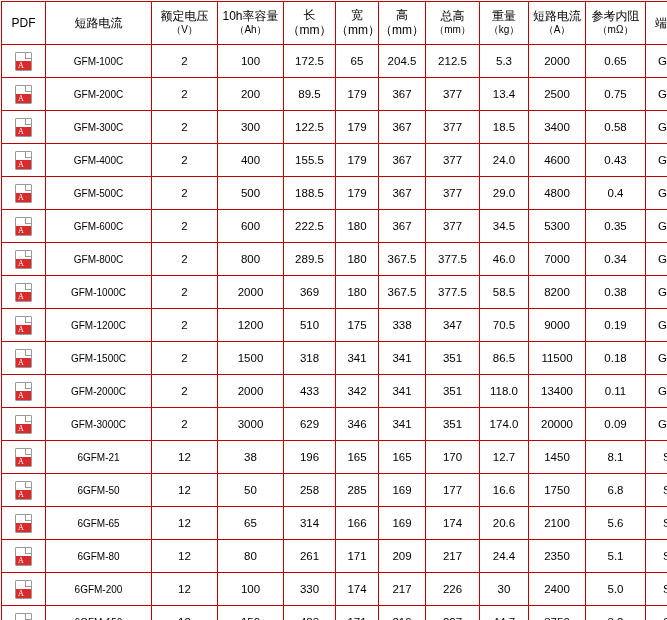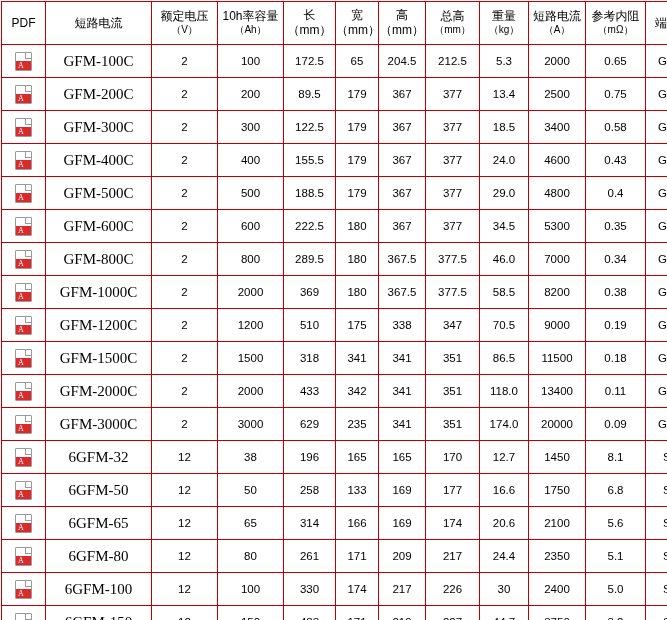--- a/index.html
+++ b/index.html
@@ -39,22 +39,21 @@
   thead th .unit {
     font-size: 10px;
     font-weight: normal;
     display: block;
   }
   tbody td {
     height: 32px;
     font-size: 11.5px;
   }
   td.model {
-    font-size: 15px;
-    font-family: Liberation Serif, serif;
+    font-size: 10px;
   }
   .pdf-cell {
     width: 44px;
   }
   
   .pdf-icon {
     display: inline-block;
     width: 15px;
     height: 17px;
     position: relative;
@@ -292,49 +291,49 @@
         <td>13400</td>
         <td>0.11</td>
         <td>GFM-27</td>
       </tr>
       <tr>
         <td class="pdf-cell"><span class="pdf-icon"><span class="a">A</span></span></td>
         <td class="model">GFM-3000C</td>
         <td>2</td>
         <td>3000</td>
         <td>629</td>
-        <td>235</td>
+        <td>346</td>
         <td>341</td>
         <td>351</td>
         <td>174.0</td>
         <td>20000</td>
         <td>0.09</td>
         <td>GFM-27</td>
       </tr>
       <tr>
         <td class="pdf-cell"><span class="pdf-icon"><span class="a">A</span></span></td>
-        <td class="model">6GFM-32</td>
+        <td class="model">6GFM-21</td>
         <td>12</td>
         <td>38</td>
         <td>196</td>
         <td>165</td>
         <td>165</td>
         <td>170</td>
         <td>12.7</td>
         <td>1450</td>
         <td>8.1</td>
         <td>SP-28</td>
       </tr>
       <tr>
         <td class="pdf-cell"><span class="pdf-icon"><span class="a">A</span></span></td>
         <td class="model">6GFM-50</td>
         <td>12</td>
         <td>50</td>
         <td>258</td>
-        <td>133</td>
+        <td>285</td>
         <td>169</td>
         <td>177</td>
         <td>16.6</td>
         <td>1750</td>
         <td>6.8</td>
         <td>SP-28</td>
       </tr>
       <tr>
         <td class="pdf-cell"><span class="pdf-icon"><span class="a">A</span></span></td>
         <td class="model">6GFM-65</td>
@@ -358,21 +357,21 @@
         <td>171</td>
         <td>209</td>
         <td>217</td>
         <td>24.4</td>
         <td>2350</td>
         <td>5.1</td>
         <td>SP-28</td>
       </tr>
       <tr>
         <td class="pdf-cell"><span class="pdf-icon"><span class="a">A</span></span></td>
-        <td class="model">6GFM-100</td>
+        <td class="model">6GFM-200</td>
         <td>12</td>
         <td>100</td>
         <td>330</td>
         <td>174</td>
         <td>217</td>
         <td>226</td>
         <td>30</td>
         <td>2400</td>
         <td>5.0</td>
         <td>SP-31</td>

